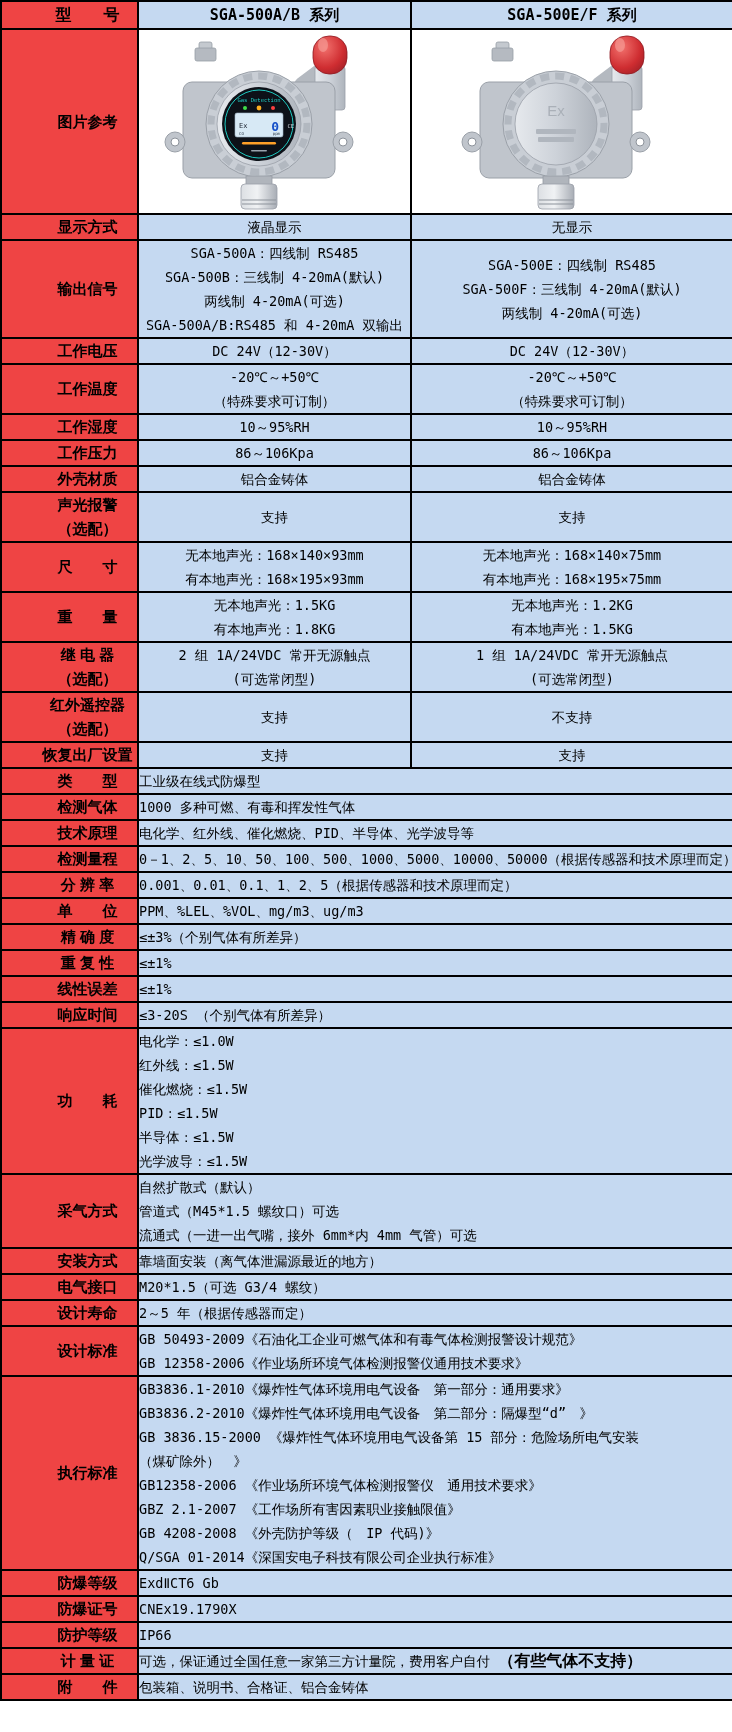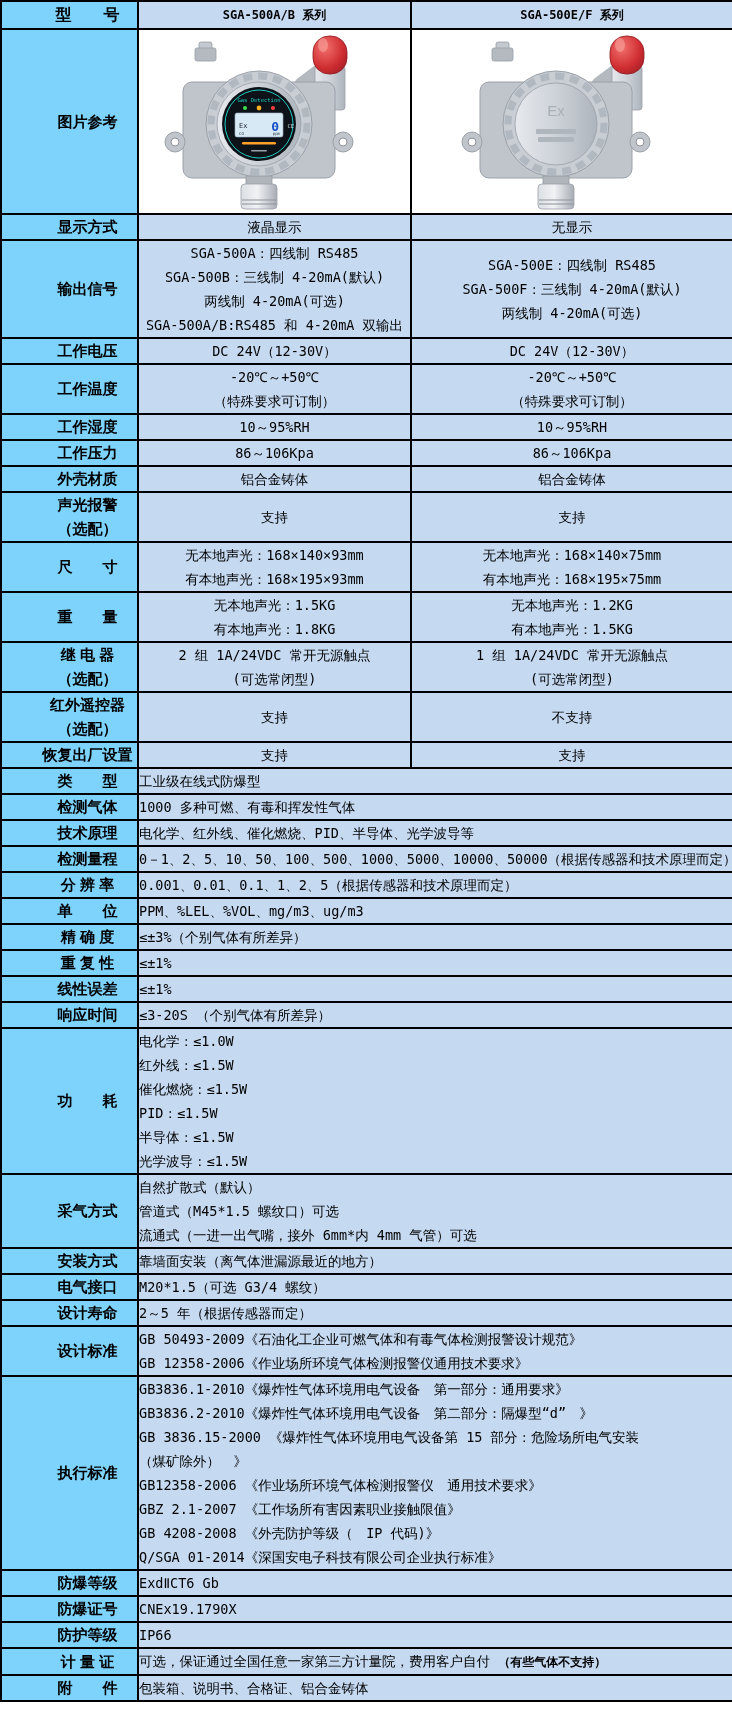--- a/index.html
+++ b/index.html
@@ -1,32 +1,32 @@
 <!DOCTYPE html>
 <html><head>
 <meta charset="utf-8">
 <style>
   html,body{margin:0;padding:0;background:#fff;}
   body{font-family:"Liberation Sans",sans-serif;color:#000;}
   #wrap{width:732px;}
   table{border-collapse:collapse;width:732px;table-layout:fixed;}
   td{border:2px solid #000;padding:0;vertical-align:middle;overflow:hidden;}
-  .hdr{background:#7dd3fc;font-weight:bold;text-align:center;font-size:15px;padding-left:36px;}
+  .hdr{background:#ef4444;font-weight:bold;text-align:center;font-size:15px;padding-left:36px;}
   .hdr .ln{line-height:24px;white-space:nowrap;}
   .modelrow .hdr{font-size:16px;}
   .modelrow td{height:26px;}
-  .hdrval{background:#C5D9F1;font-weight:bold;text-align:center;font-size:12px;
+  .hdrval{background:#C5D9F1;font-weight:bold;text-align:center;font-size:15px;
           font-family:"DejaVu Sans Mono","Liberation Sans",sans-serif;white-space:nowrap;}
   .val{background:#C5D9F1;font-size:13.5px;
        font-family:"DejaVu Sans Mono","Liberation Sans",sans-serif;}
   .val .ln{line-height:24px;white-space:nowrap;}
   .val.center{text-align:center;}
   .val.left{text-align:left;}
   .imgcell{background:#ffffff;height:183px;text-align:center;vertical-align:middle;margin-left:29px;}
-  .note{font-size:12px;font-weight:bold;}
+  .note{font-size:16px;font-weight:bold;}
   svg{display:block;margin:0 auto;}
 </style>
 </head>
 <body>
 
 <div id="wrap">
 <table>
   <colgroup>
         <col style="width:137px">
         <col style="width:273px">

